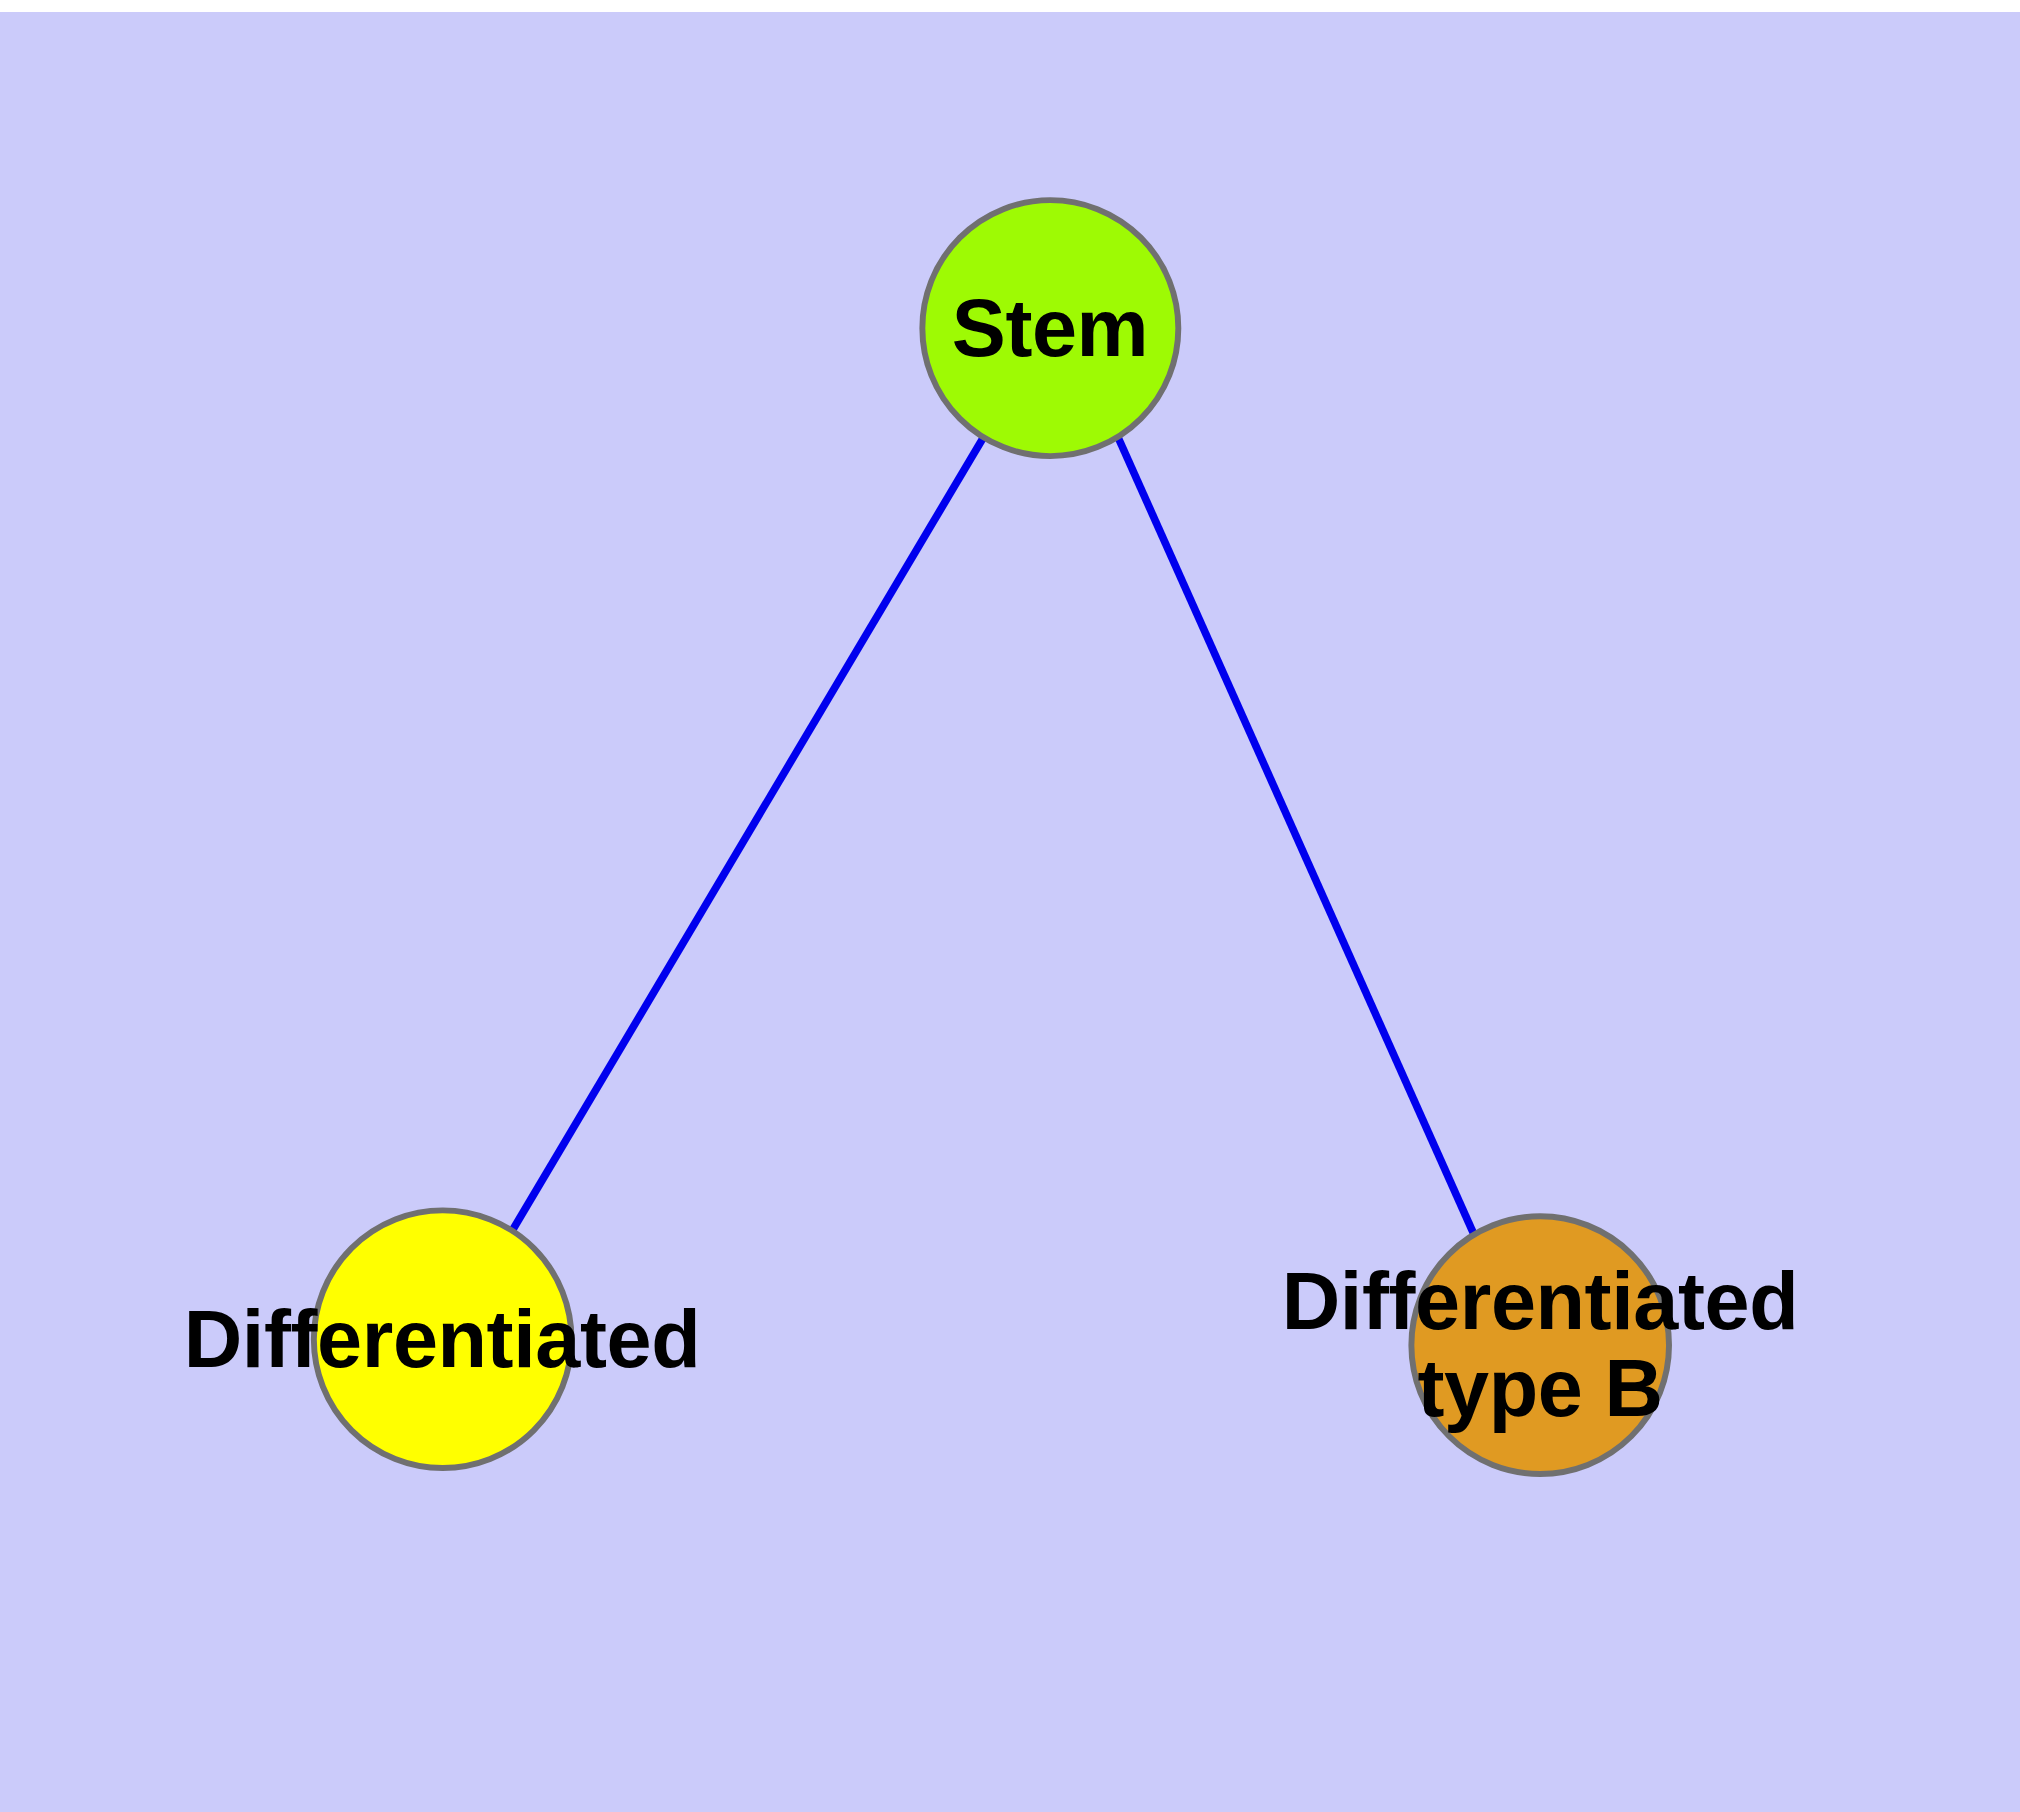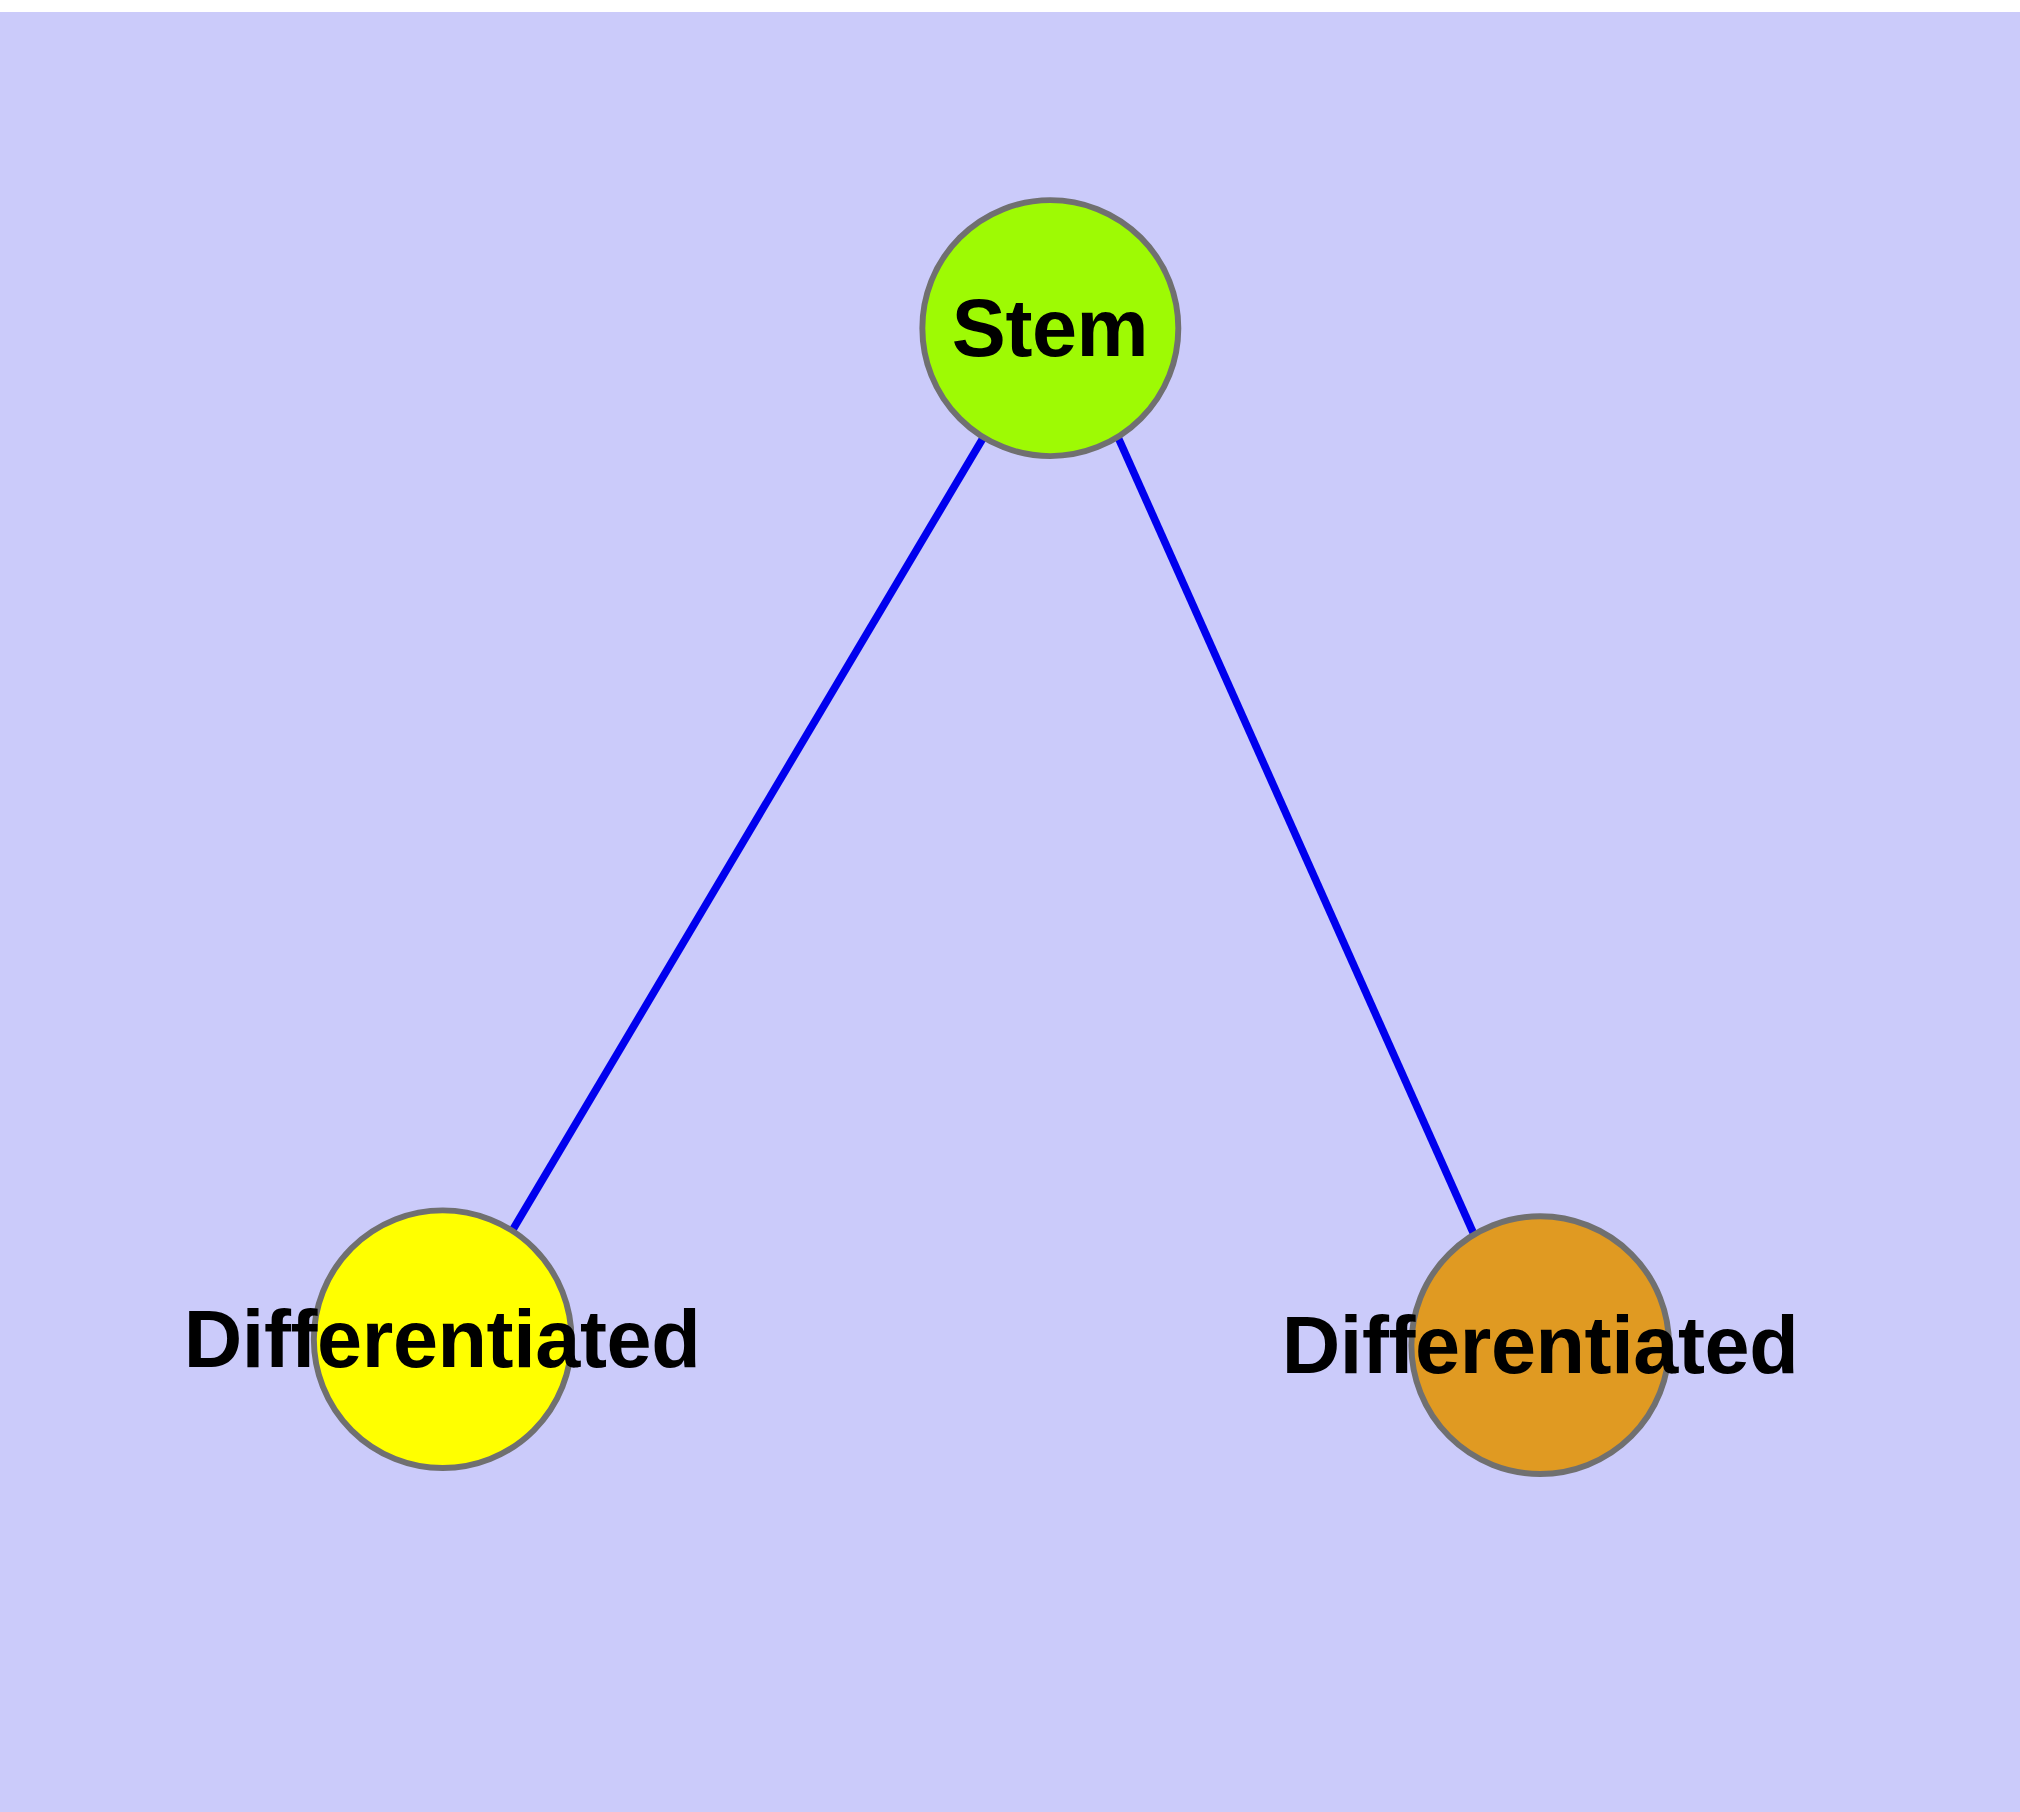--- a/index.html
+++ b/index.html
@@ -67,17 +67,18 @@
 
   <div id="labels-layer">
       <div class="node-label" style="left: 1050px; top: 316px; font-size: 81px; color: rgb(0, 0, 0);">
         <span class="line">Stem</span>
       </div>
       <div class="node-label" style="left: 442px; top: 1327px; font-size: 81px; color: rgb(0, 0, 0);">
         <span class="line">Differentiated</span>
       </div>
       <div class="node-label" style="left: 1540px; top: 1333px; font-size: 81px; color: rgb(0, 0, 0);">
         <span class="line">Differentiated</span>
+        <span class="line">type B</span>
       </div>
     </div>
 
 </div>
 
 
 </body></html>

